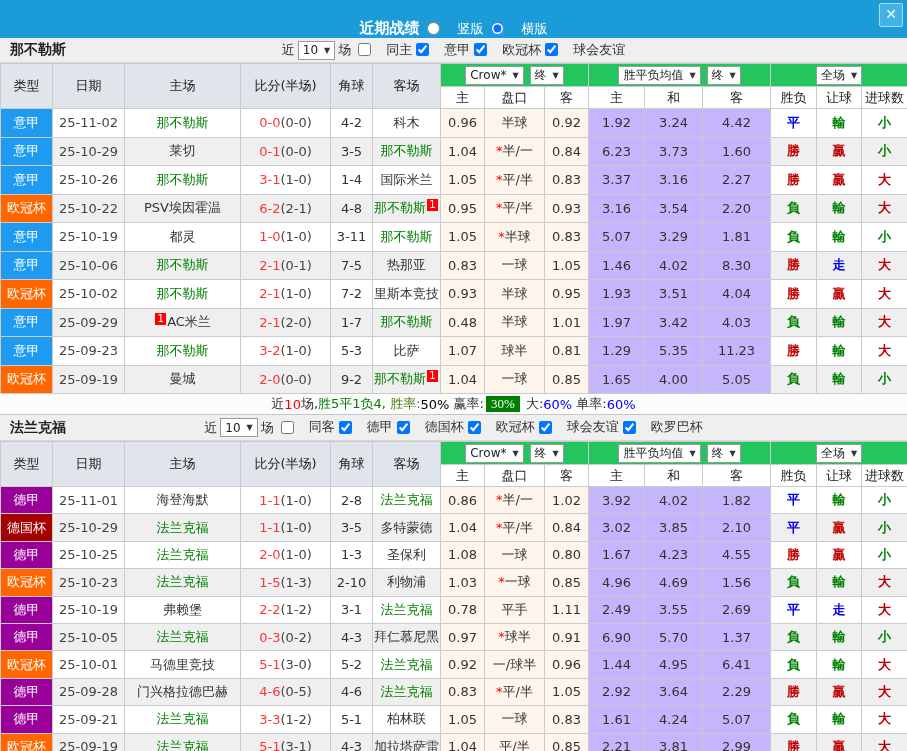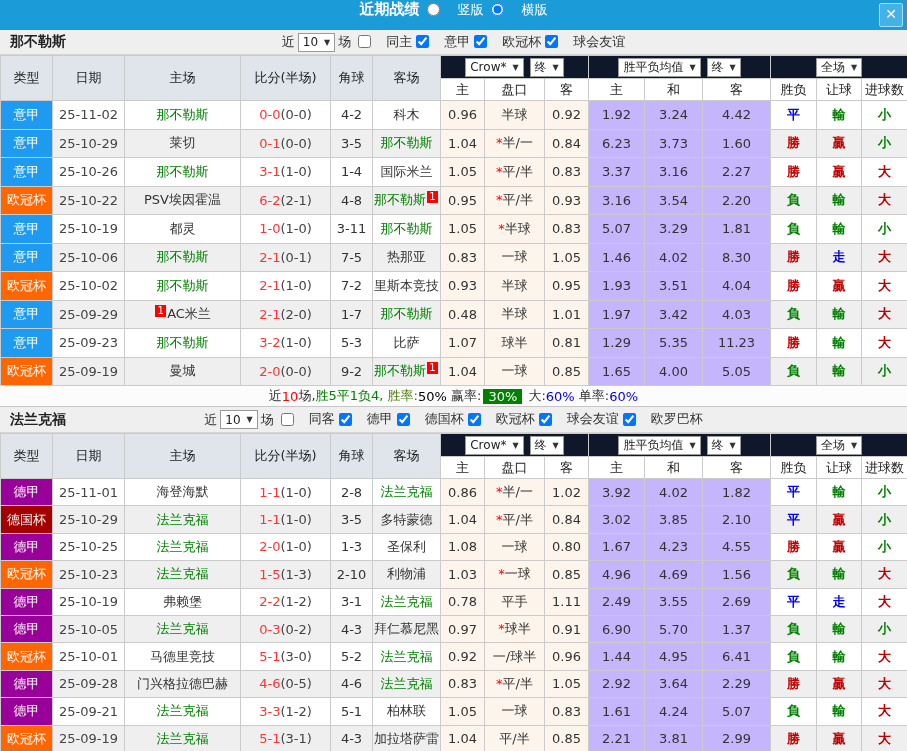--- a/index.html
+++ b/index.html
@@ -1,20 +1,20 @@
 <!DOCTYPE html>
 <html><head>
 <meta charset="utf-8">
 <style>
   * { margin:0; padding:0; box-sizing:border-box; }
   html,body { width:907px; height:751px; overflow:hidden; background:#fff;
     font-family:"DejaVu Sans","Liberation Sans",sans-serif; color:#333; }
 
   
-  .titlebar { height:30px; background:#1B9BD7; display:flex; align-items:flex-start; position:relative; }
+  .titlebar { height:38px; background:#1B9BD7; display:flex; align-items:flex-end; position:relative; }
   .titlebar-center { flex:1; display:flex; justify-content:center; align-items:center; gap:7px; color:#fff; }
   .win-title { font-weight:bold; font-size:15px; }
   .radio-opt { display:inline-flex; align-items:center; gap:18px; font-size:13px; color:#fff; cursor:pointer; }
   .radio-opt input { width:13px; height:13px; margin:0; }
   .close-btn { position:absolute; right:4px; top:3px; width:24px; height:24px; background:#45B2E5;
     border:1px solid #A9DDF6; color:#fff; font-size:14px; line-height:21px; text-align:center;
     border-radius:2px; cursor:pointer; font-weight:bold; }
 
   
   .section-bar { height:25px; background:#EFEFEF; border-bottom:1px solid #D6D6D6;
@@ -30,21 +30,21 @@
     border:1px solid #9A9A9A; padding:1px 4px; font-size:12px; gap:6px; color:#222; height:19px; cursor:pointer; }
   .dd-a { font-size:8px; color:#333; }
   .dd-num { min-width:34px; }
 
   
   table { border-collapse:collapse; table-layout:fixed; width:907px; }
   th,td { border:1px solid #CBCBCB; text-align:center; overflow:hidden; white-space:nowrap; font-size:13px; }
   thead th { background:#DFE5EB; font-weight:normal; color:#222; }
   thead tr.h1 th { height:23px; }
   thead tr.h2 th { background:#fff; height:22px; }
-  thead th.grp { background:#0f172a; }
+  thead th.grp { background:#22c55e; }
   .grp-inner { display:flex; justify-content:center; align-items:center; gap:6px; }
   .sec0 tbody tr { height:28.5px; }
   .sec1 tbody tr { height:27.4px; }
   tbody tr.alt td:not(.odds):not(.avg) { background:#EFEFEF; }
   td.c-type { color:#fff; }
   td.odds { background:#FDF5EC; }
   td.avg  { background:#c4b5fd; }
   td.c-date { color:#444; }
   .team { color:#333; }
   .team.focus { color:#008000; }
@@ -54,21 +54,21 @@
   .ht { color:#444; }
   .star { color:#F00; }
   .res-red   { color:#C00000; font-weight:bold; }
   .res-blue  { color:#0000EE; font-weight:bold; }
   .res-green { color:#008000; font-weight:bold; }
 
   
   .summary { height:21px; display:flex; align-items:center; justify-content:center;
     font-size:13px; border-bottom:1px solid #C6C6C6; background:#FCFCFC; }
   .summary span { white-space:pre; }
-  .summary .hl { padding:0 5px; margin:0 2px; }
+  .summary .hl { padding:0 5px; margin:0 2px;font-family:Liberation Serif, serif; }
 </style>
 </head>
 <body>
 
 <div class="app">
 
   <div class="titlebar">
     <div class="titlebar-center">
       <span class="win-title">近期战绩</span>
       <label class="radio-opt">

